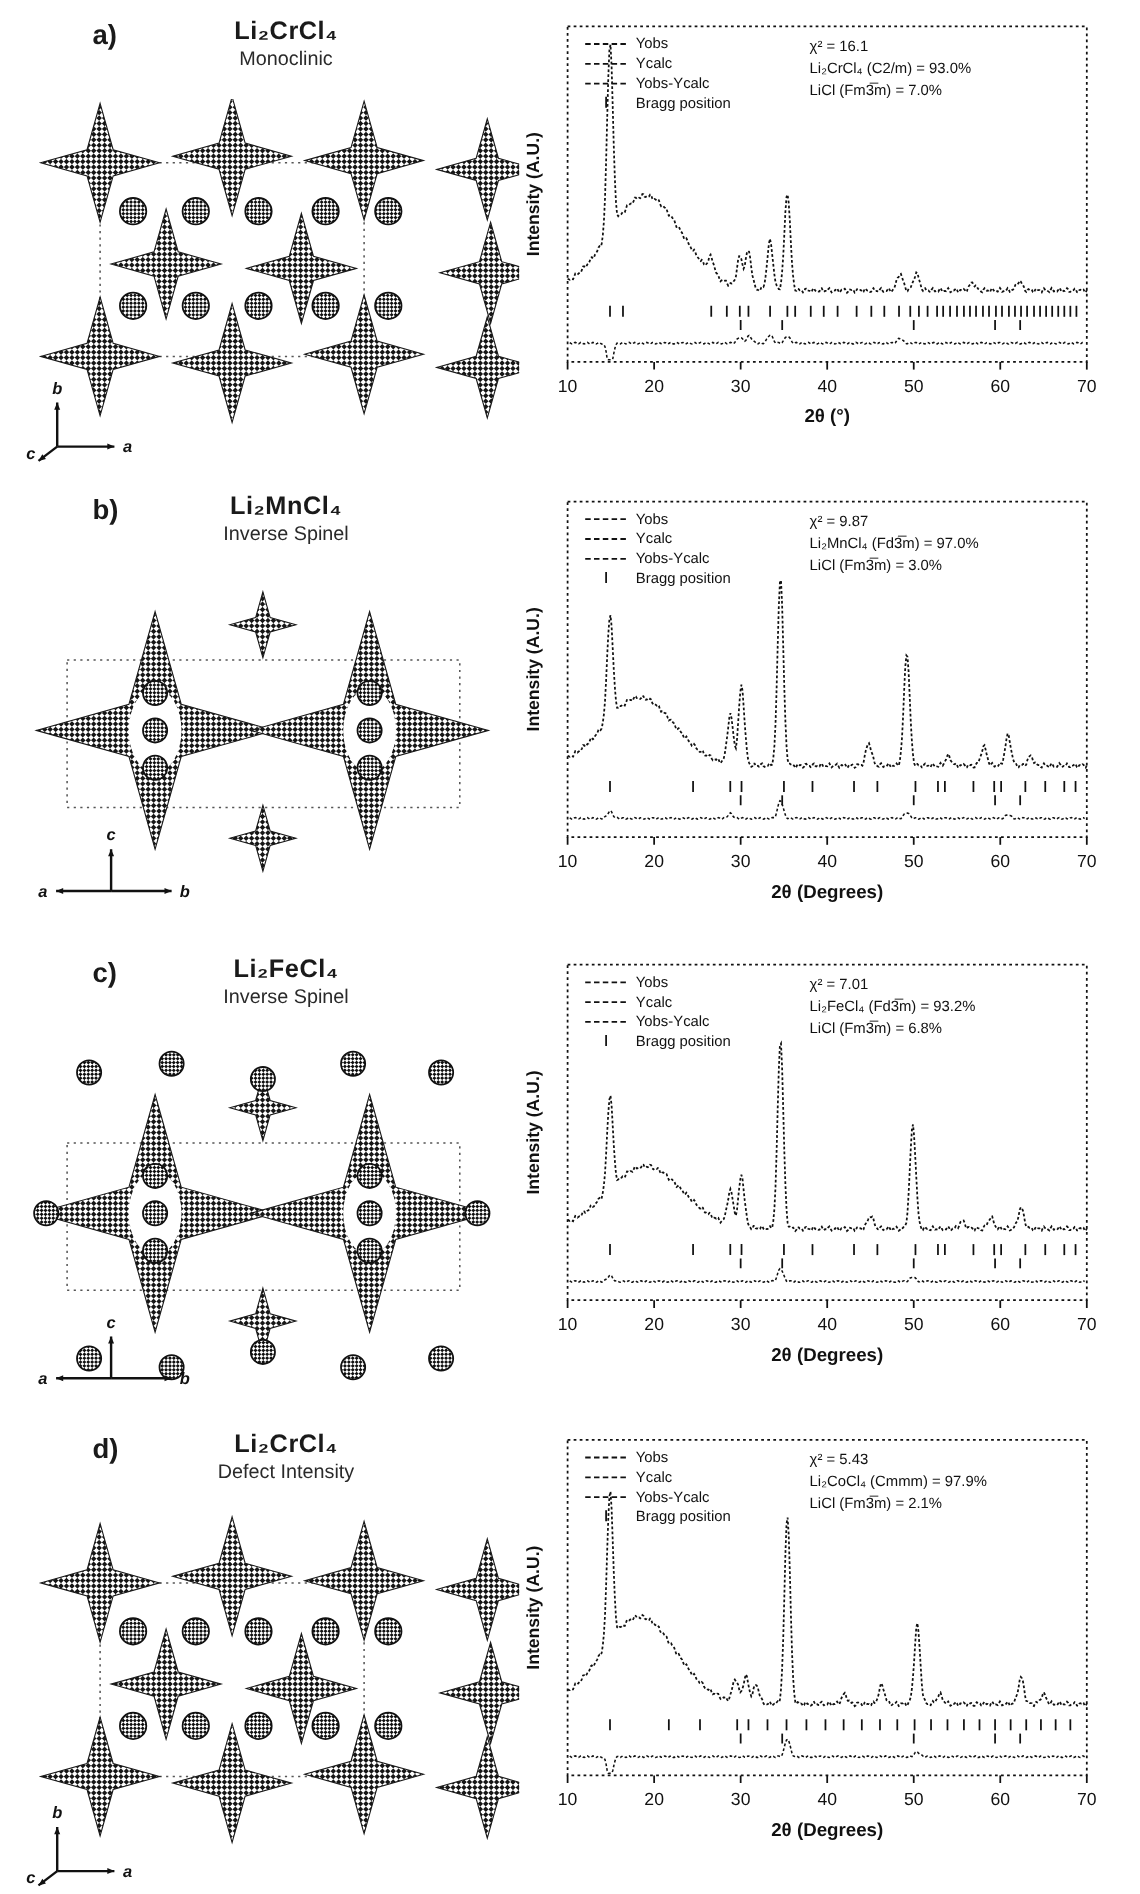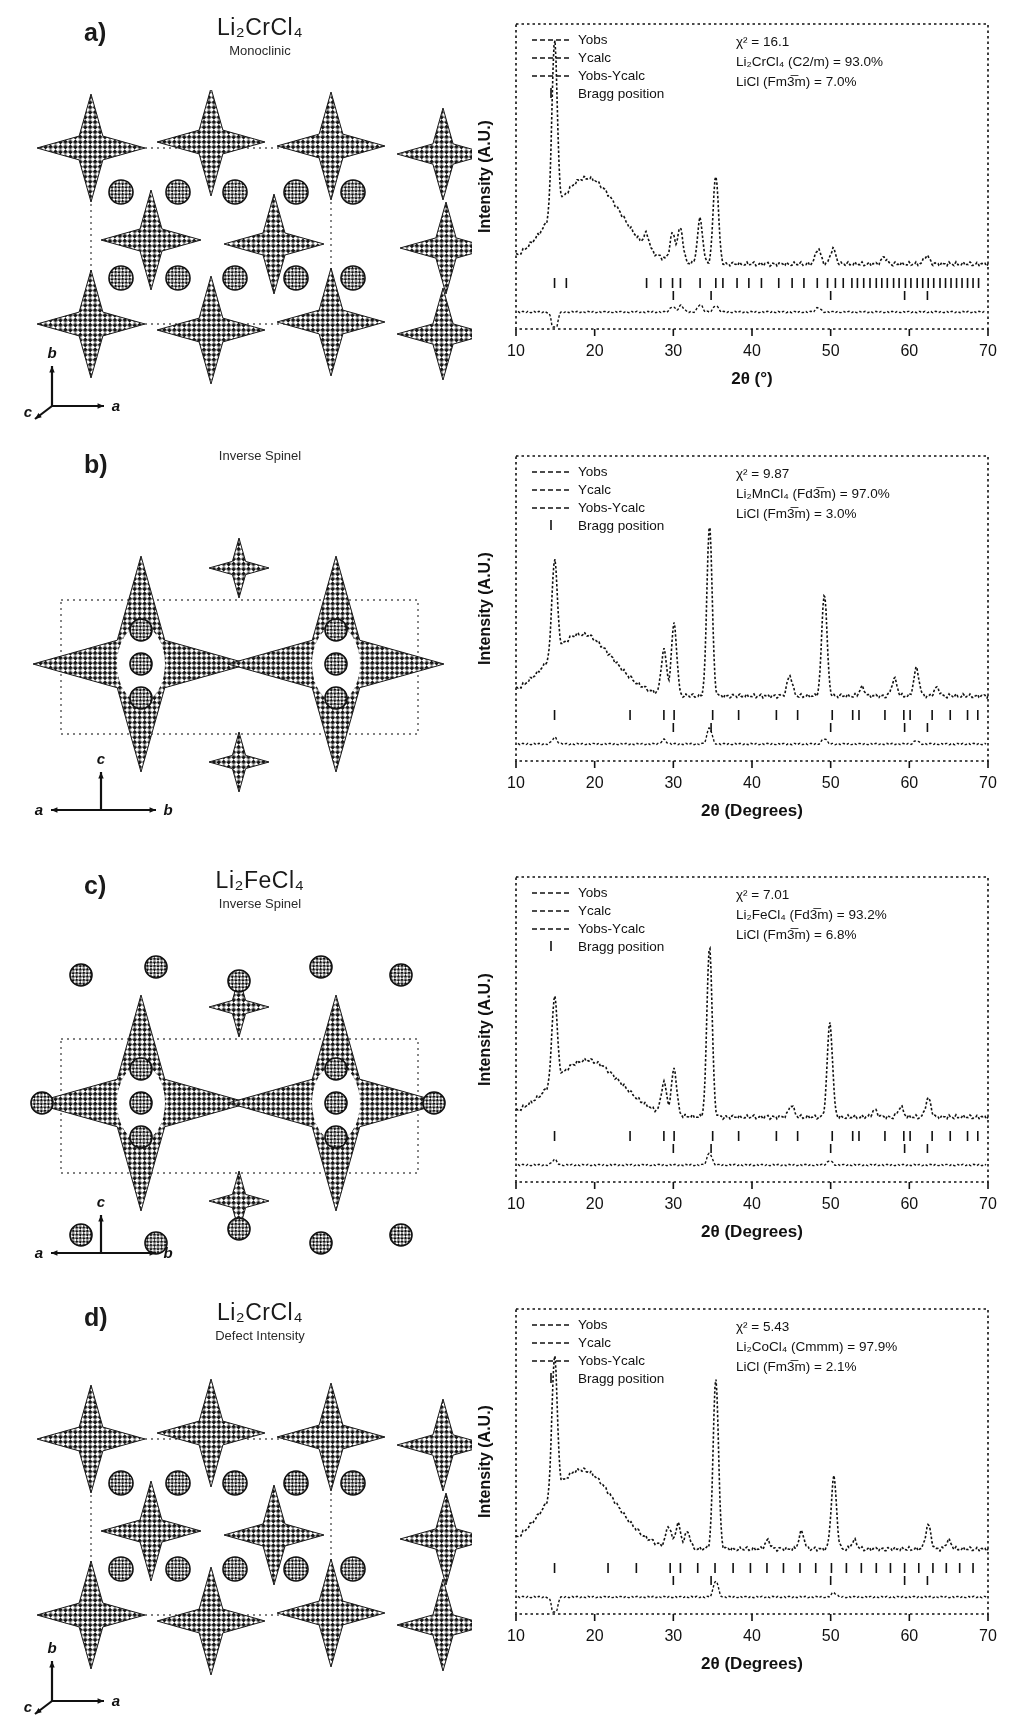--- a/index.html
+++ b/index.html
@@ -4,22 +4,22 @@
 <style>
   html,body{margin:0;padding:0;background:#fff;}
   body{width:1036px;height:1722px;overflow:hidden;font-family:"Liberation Sans",sans-serif;color:#1a1a1a;}
   #figure{padding-top:14px;}
   .panel{display:flex;align-items:flex-start;margin-bottom:26px;}
   .left{width:474px;flex:none;}
   .right{width:556px;flex:none;}
   .head{position:relative;height:76px;}
   .plabel{position:absolute;left:84px;top:4px;font-size:25px;font-weight:bold;}
   .titles{position:absolute;left:60px;top:0;width:400px;text-align:center;}
-  .formula{font-size:23px;font-weight:normal;letter-spacing:.5px;}
-  .struct-name{font-size:13px;color:#2a2a2a;margin-top:2px;}
+  .formula{font-size:23px;font-weight:bold;letter-spacing:.5px;}
+  .struct-name{font-size:18px;color:#2a2a2a;margin-top:2px;}
   .struct-svg{display:block;margin-left:6px;}
   .chart-svg{display:block;}
   svg text{font-family:"Liberation Sans",sans-serif;}
 </style>
 </head>
 <body>
 
 <svg width="0" height="0" style="position:absolute" aria-hidden="true">
   <defs>
     <pattern id="chk" width="7" height="7" patternUnits="userSpaceOnUse" patternTransform="rotate(45)">
@@ -170,20 +170,21 @@
           </g>
         </svg>
     </div>
   </section>
 
   <section class="panel panel-b">
     <div class="left">
       <div class="head">
         <span class="plabel">b)</span>
         <div class="titles">
+          <div class="formula">Li₂MnCl₄</div>
           <div class="struct-name">Inverse Spinel</div>
         </div>
       </div>
       <svg class="struct-svg" width="466" height="310" viewBox="0 0 466 310">
           <g>
             <rect x="55" y="78" width="357" height="134" fill="none" stroke="#555" stroke-width="1.4" stroke-dasharray="2 4"></rect>
             <polygon points="135,34 158.76,118.24 243,142 158.76,165.76 135,250 111.24,165.76 27,142 111.24,118.24" fill="url(#chk)" stroke="#1a1a1a" stroke-width="1"></polygon>
             <polygon points="330,34 353.76,118.24 438,142 353.76,165.76 330,250 306.24,165.76 222,142 306.24,118.24" fill="url(#chk)" stroke="#1a1a1a" stroke-width="1"></polygon>
             <polygon points="233,16 239.6,39.4 263,46 239.6,52.6 233,76 226.4,52.6 203,46 226.4,39.4" fill="url(#chk)" stroke="#1a1a1a" stroke-width="1"></polygon>
             <polygon points="233,210 239.6,233.4 263,240 239.6,246.6 233,270 226.4,246.6 203,240 226.4,233.4" fill="url(#chk)" stroke="#1a1a1a" stroke-width="1"></polygon>

